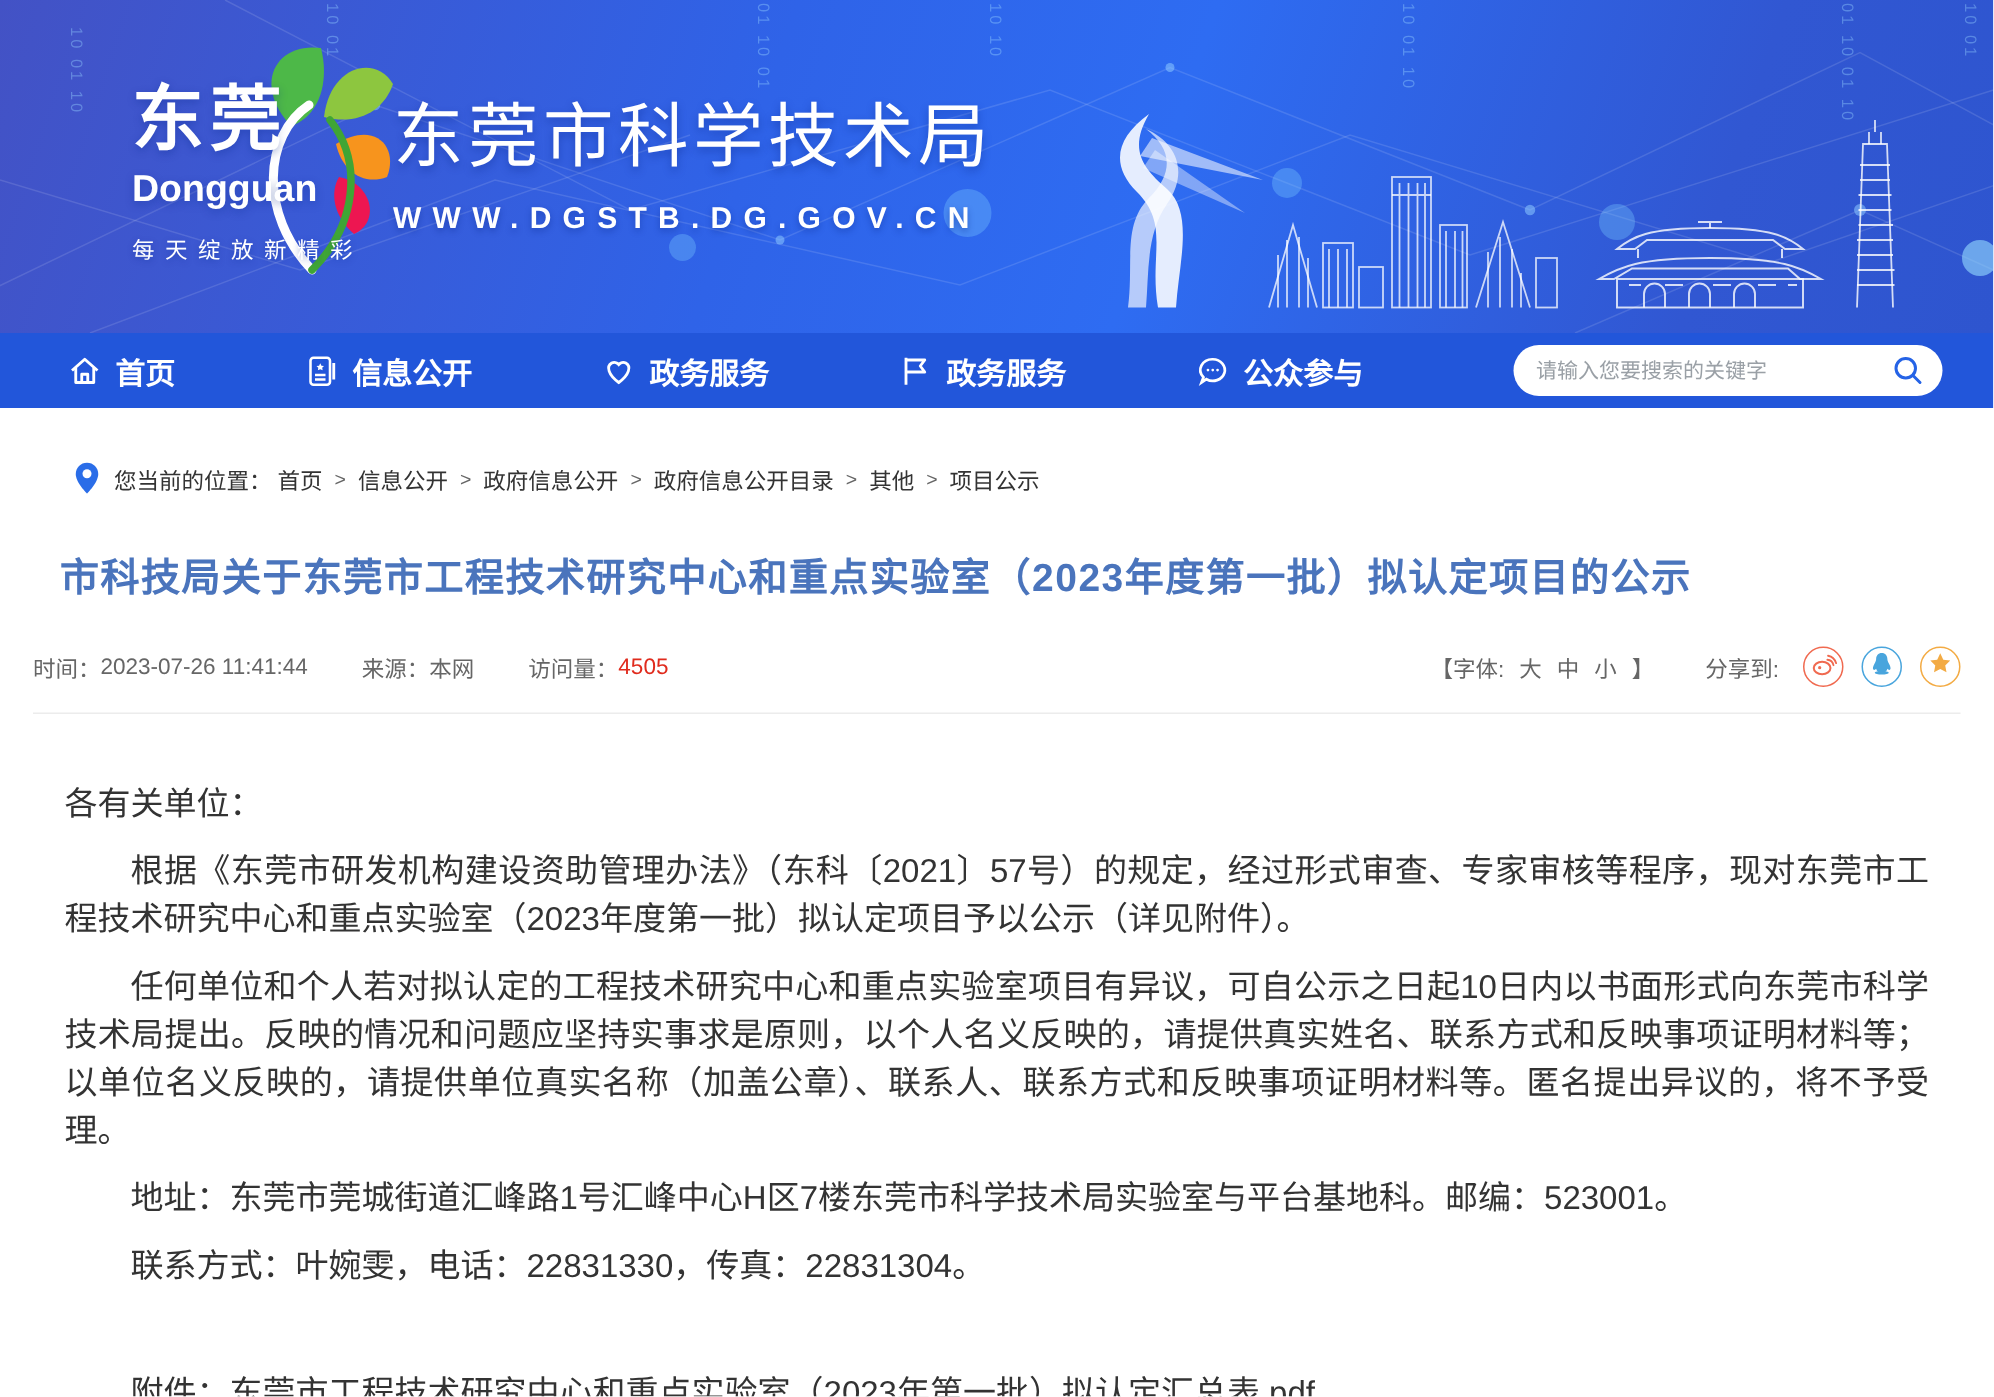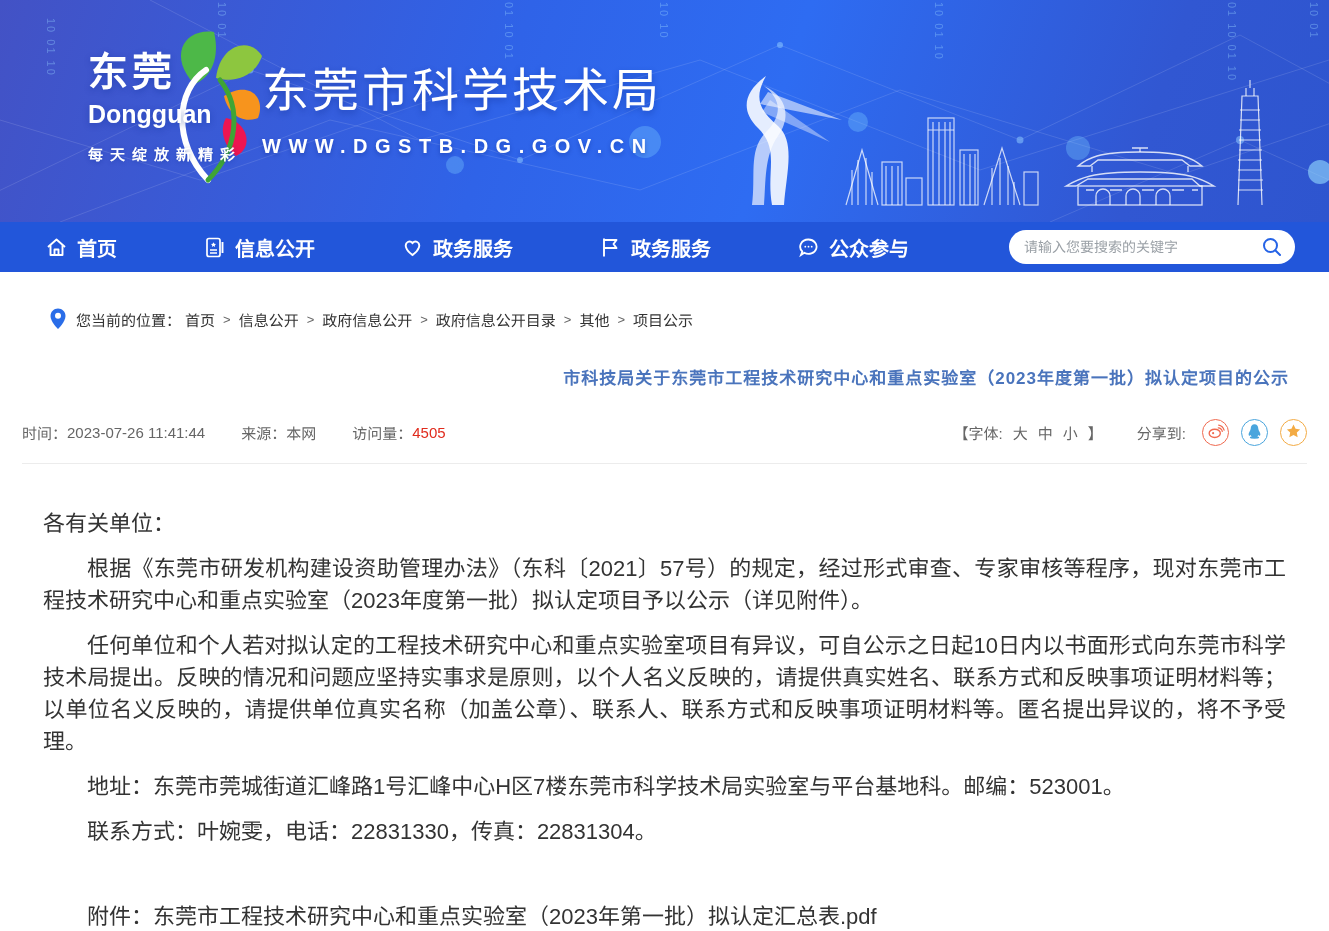--- a/index.html
+++ b/index.html
@@ -8,23 +8,23 @@
   .page { position:relative; width:1329px; height:931px; background:#fff; overflow:hidden; }
 
   
   .banner {
     position:relative; height:222px;
     background:linear-gradient(108deg,#4352c5 0%, #2f63e8 38%, #2e6cf2 58%, #3157d2 85%, #2e55cf 100%);
     overflow:hidden;
   }
   .banner-art { position:absolute; inset:0; width:1329px; height:222px; }
   .logo-block { position:absolute; left:88px; top:40px; color:#fff; z-index:3; }
-  .logo-cn { font-size:40px; font-weight:bold; letter-spacing:4px; text-shadow:0 2px 6px rgba(10,40,140,.35); }
+  .logo-cn { font-size:48px; font-weight:bold; letter-spacing:4px; text-shadow:0 2px 6px rgba(10,40,140,.35); }
   .logo-en { font-size:25px; font-weight:bold; margin-top:2px; text-shadow:0 2px 6px rgba(10,40,140,.35); }
-  .logo-slogan { font-size:15px; font-weight:bold; letter-spacing:7px; margin-top:14px; white-space:nowrap; text-shadow:0 1px 4px rgba(10,40,140,.35); }
+  .logo-slogan { font-size:15px; font-weight:normal; letter-spacing:7px; margin-top:14px; white-space:nowrap; text-shadow:0 1px 4px rgba(10,40,140,.35); }
   .logo-flower { position:absolute; left:150px; top:22px; z-index:2; }
   .site-block { position:absolute; left:262px; top:52px; color:#fff; z-index:3; }
   .site-name { font-size:47px; font-weight:normal; letter-spacing:3px; text-shadow:0 3px 6px rgba(10,40,140,.4); }
   .site-url { font-size:20px; font-weight:bold; letter-spacing:7.5px; margin-top:14px; text-shadow:0 2px 4px rgba(10,40,140,.4); }
 
   
   .nav {
     position:relative; height:50px; background:#2256da;
     display:flex; align-items:center; padding-left:45px;
   }
@@ -40,21 +40,21 @@
   .search-btn { position:absolute; right:12px; top:6px; width:22px; height:22px; cursor:pointer; background:none; border:none; padding:0; }
 
   
   .crumb-row { display:flex; align-items:center; margin:36px 0 0 50px; font-size:15px; color:#333; }
   .crumb-row .pin { margin-right:10px; display:inline-flex; }
   .crumb-label { margin-right:4px; }
   .crumb-link { color:#333; cursor:pointer; text-decoration:none; }
   .crumb-sep { color:#666; margin:0 8px; font-size:13px; }
 
   
-  .article-title { margin:34px 40px 0; text-align:right; font-size:17px; font-weight:bold; color:#4a74bc; letter-spacing:1px; }
+  .article-title { margin:34px 40px 0; text-align:left; font-size:26px; font-weight:bold; color:#4a74bc; letter-spacing:1px; }
   .meta-row { display:flex; align-items:center; margin:30px 22px 0; padding-bottom:17px; border-bottom:1px solid #ececec; font-size:15px; color:#666; }
   .meta-left { display:flex; align-items:center; }
   .meta-item { margin-right:36px; display:flex; align-items:center; }
   .meta-views-value { color:#e02b1d; }
   .meta-right { margin-left:auto; display:flex; align-items:center; gap:12px; }
   .font-sizer { display:flex; align-items:center; gap:10px; margin-right:22px; }
   .font-size-opt { cursor:pointer; }
   .share-label { margin-right:4px; }
   .share-icon { width:27px; height:27px; border-radius:50%; display:inline-flex; align-items:center; justify-content:center; cursor:pointer; background:#fff; }
   .share-weibo { border:1.5px solid #f06a50; }

